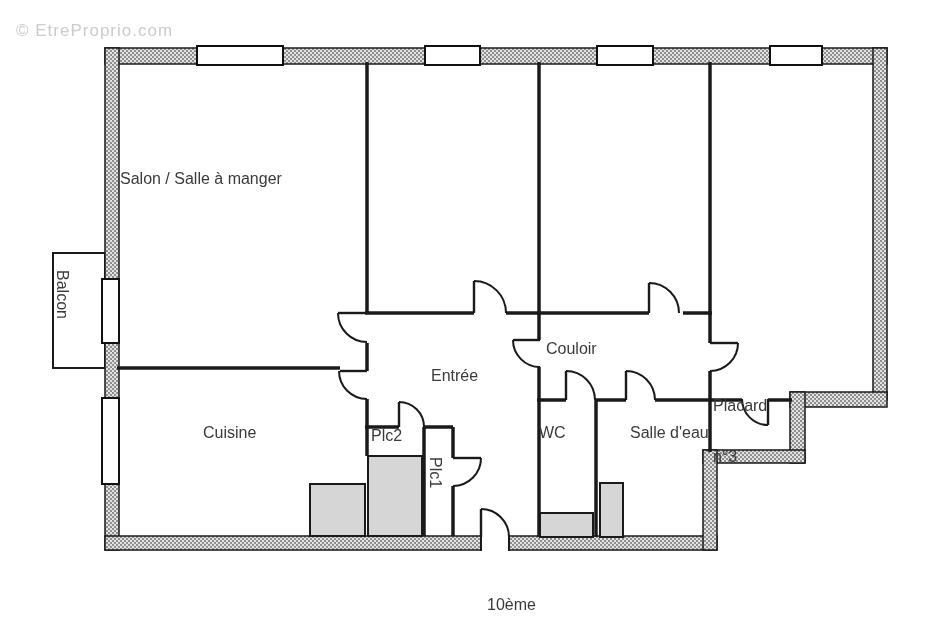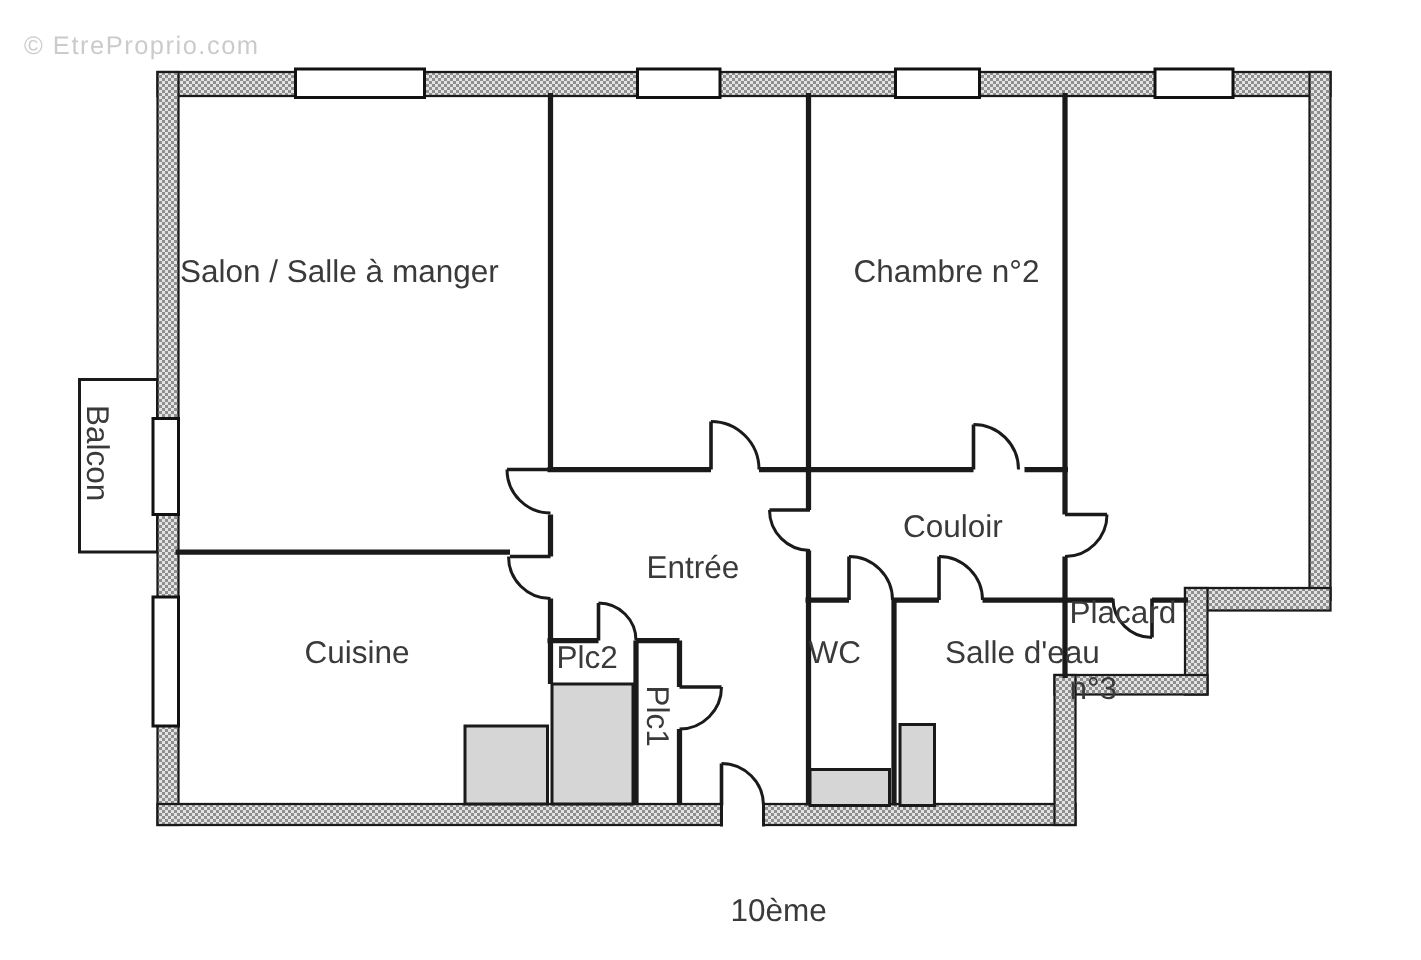--- a/index.html
+++ b/index.html
@@ -7,31 +7,31 @@
     position:relative;
     width:947px; height:640px;
     background:#ffffff;
     font-family:"Liberation Sans", sans-serif;
     overflow:hidden;
     padding-left:32px;
   }
   #plan svg { position:absolute; left:0; top:0; }
   .lbl {
     position:absolute;
-    font-size:21px;
+    font-size:16px;
     color:#3a3a3a;
     white-space:nowrap;
     line-height:1.1;
   }
   .vert { writing-mode: vertical-rl; }
   .watermark {
     position:absolute; left:16px; top:21px;
     font-size:17px; color:#cbcbcb; letter-spacing:1px;
   }
-  .floor { position:absolute; left:487px; top:596px; font-size:21px; color:#3a3a3a; }
+  .floor { position:absolute; left:487px; top:596px; font-size:16px; color:#3a3a3a; }
   .iw { stroke:#1a1a1a; stroke-width:3.5; }
   .dl { stroke:#1a1a1a; stroke-width:2.4; }
   .da { stroke:#1a1a1a; stroke-width:2; fill:none; }
   .xw { fill:url(#hatch); stroke:#1a1a1a; stroke-width:1.5; }
   .win { fill:#ffffff; stroke:#111111; stroke-width:2; }
   .fix { fill:#d6d6d6; stroke:#1a1a1a; stroke-width:2; }
 </style>
 </head>
 <body>
 
@@ -152,25 +152,24 @@
       <g>
         <line class="dl" x1="481" y1="509" x2="481" y2="537"></line>
         <path class="da" d="M 481 509 A 28 28 0 0 1 509 537"></path>
       </g>
     </g>
   </svg>
 
   <div class="watermark">© EtreProprio.com</div>
 
   <div class="lbl" style="left:120px; top:170px;">Salon / Salle à manger</div>
-  <div class="lbl" style="left:569px; top:170px;">Chambre n°2</div>
   <div class="lbl vert" style="left:53px; top:270px;">Balcon</div>
   <div class="lbl" style="left:203px; top:424px;">Cuisine</div>
   <div class="lbl" style="left:431px; top:367px;">Entrée</div>
-  <div class="lbl" style="left:602px; top:340px;text-align:right;">Couloir</div>
+  <div class="lbl" style="left:546px; top:340px;text-align:right;">Couloir</div>
   <div class="lbl" style="left:371px; top:427px;">Plc2</div>
   <div class="lbl vert" style="left:426px; top:457px;">Plc1</div>
   <div class="lbl" style="left:539px; top:424px;">WC</div>
   <div class="lbl" style="left:597px; top:424px;margin-left:33px;">Salle d'eau</div>
   <div class="lbl" style="left:713px; top:397px;">Placard</div>
   <div class="lbl" style="left:713px; top:448px;">n°3</div>
   <div class="floor">10ème</div>
 
 </div>
 

